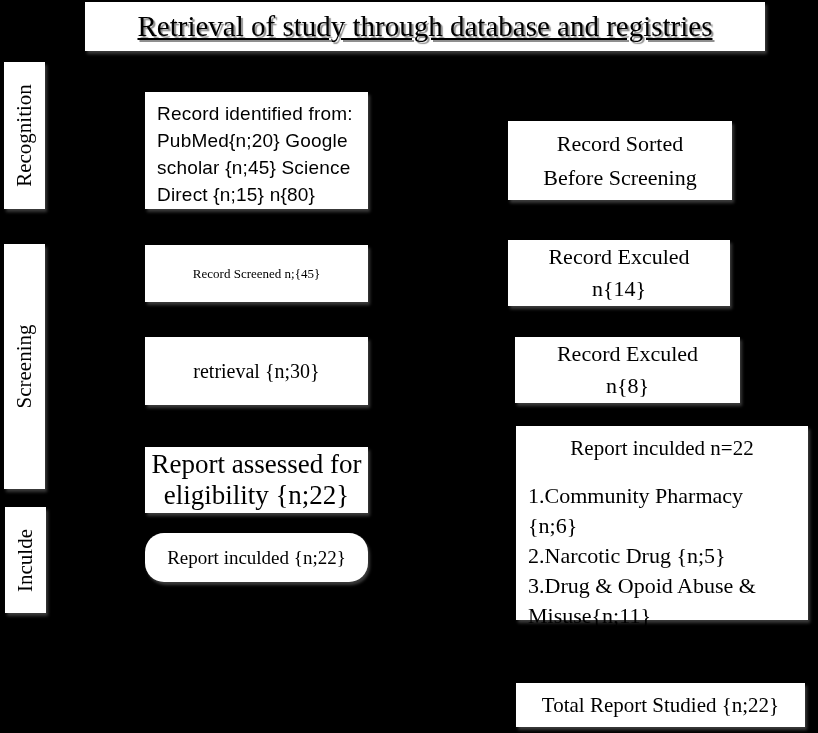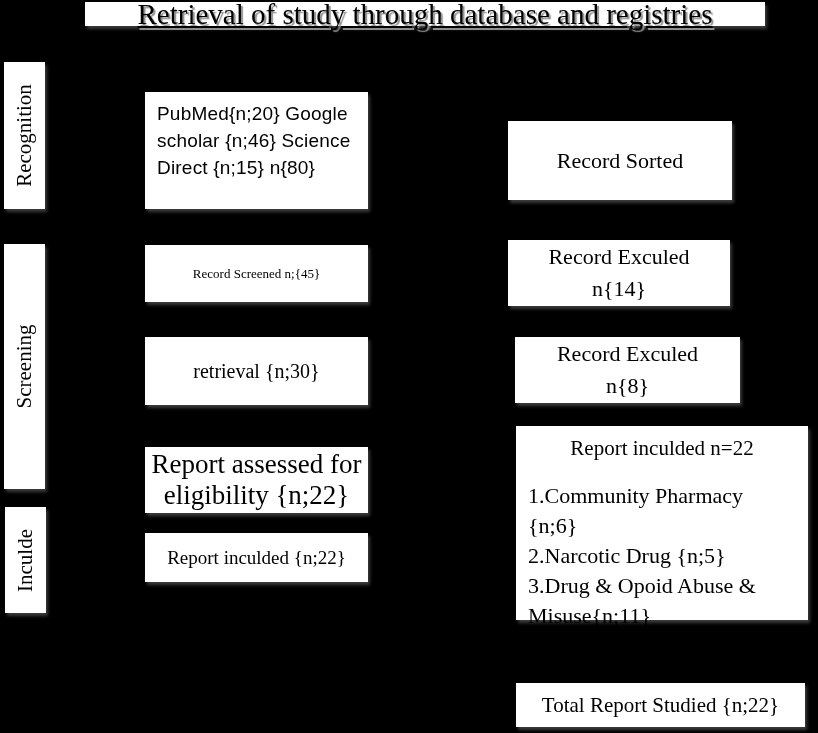--- a/index.html
+++ b/index.html
@@ -19,21 +19,21 @@
     box-sizing: border-box;
   }
   .center {
     display: flex;
     flex-direction: column;
     align-items: center;
     justify-content: center;
     text-align: center;
   }
   
-  .title-box { left: 85px; top: 2px; width: 680px; height: 24px; }
+  .title-box { left: 85px; top: 2px; width: 680px; height: 49px; }
   .title-text {
     font-size: 29px;
     text-decoration: underline;
     text-shadow: 2px 2px 1px #8f8f8f;
     white-space: nowrap;
   }
   
   .vlabel { width: 41px; display: flex; align-items: center; justify-content: center; }
   .vlabel span { transform: rotate(-90deg); white-space: nowrap; font-size: 21px; }
   .vlabel-recognition { left: 4px; top: 62px; height: 147px; }
@@ -41,21 +41,21 @@
   .vlabel-include     { left: 5px; top: 507px; height: 106px; }
   
   .mid { left: 145px; width: 223px; }
   .m1 { top: 92px; height: 117px;
         font-family: "Liberation Sans", "DejaVu Sans", sans-serif;
         font-size: 19px; line-height: 27px; letter-spacing: 0.2px;
         padding: 8px 6px 0 12px; }
   .m2 { top: 245px; height: 57px; font-size: 13px; }
   .m3 { top: 337px; height: 68px; font-size: 20px; line-height: 30px; }
   .m4 { top: 447px; height: 66px; font-size: 27px; line-height: 31px; }
-  .m5 { top: 533px; height: 49px; font-size: 19px; }
+  .m5 { top: 533px; height: 49px; font-size: 19px; border-radius: 19px; }
   
   .r1 { left: 508px; top: 121px; width: 224px; height: 79px; font-size: 22px; line-height: 34px; }
   .r2 { left: 508px; top: 240px; width: 222px; height: 66px; font-size: 22px; line-height: 32px; }
   .r3 { left: 515px; top: 337px; width: 225px; height: 66px; font-size: 22px; line-height: 32px; }
   .r4 { left: 516px; top: 426px; width: 292px; height: 194px; }
   .r4-heading { font-size: 21px; text-align: center; margin: 10px 8px 20px 8px; }
   .r4-line { font-size: 22px; line-height: 30px; text-align: left; padding: 0 8px 0 12px; }
   .r5 { left: 516px; top: 683px; width: 289px; height: 44px; font-size: 21px; white-space: nowrap; }
 </style>
 </head>
@@ -71,22 +71,23 @@
     <span>Recognition</span>
   </div>
   <div class="box vlabel vlabel-screening">
     <span>Screening</span>
   </div>
   <div class="box vlabel vlabel-include">
     <span>Inculde</span>
   </div>
 
   <div class="box mid m1">
+    <div>Record identified from:</div>
     <div>PubMed{n;20} Google</div>
-    <div>scholar {n;46} Science</div>
+    <div>scholar {n;45} Science</div>
     <div>Direct {n;15} n{80}</div>
   </div>
 
   <div class="box mid m2 center">
     <span>Record Screened n;{45}</span>
   </div>
 
   <div class="box mid m3 center">
     <span>retrieval {n;30}</span>
   </div>
@@ -95,20 +96,21 @@
     <span>Report assessed for</span>
     <span>eligibility {n;22}</span>
   </div>
 
   <div class="box mid m5 center">
     <span>Report inculded {n;22}</span>
   </div>
 
   <div class="box r1 center">
     <span>Record Sorted</span>
+    <span>Before Screening</span>
   </div>
 
   <div class="box r2 center">
     <span>Record Exculed</span>
     <span>n{14}</span>
   </div>
 
   <div class="box r3 center">
     <span>Record Exculed</span>
     <span>n{8}</span>

